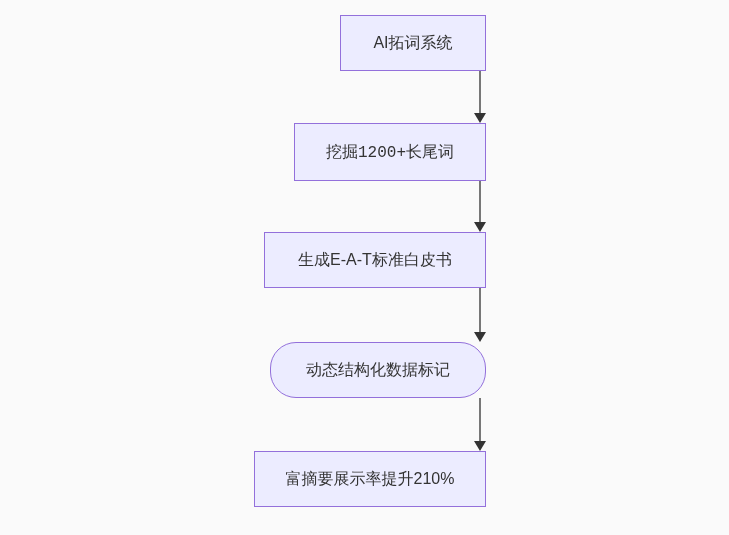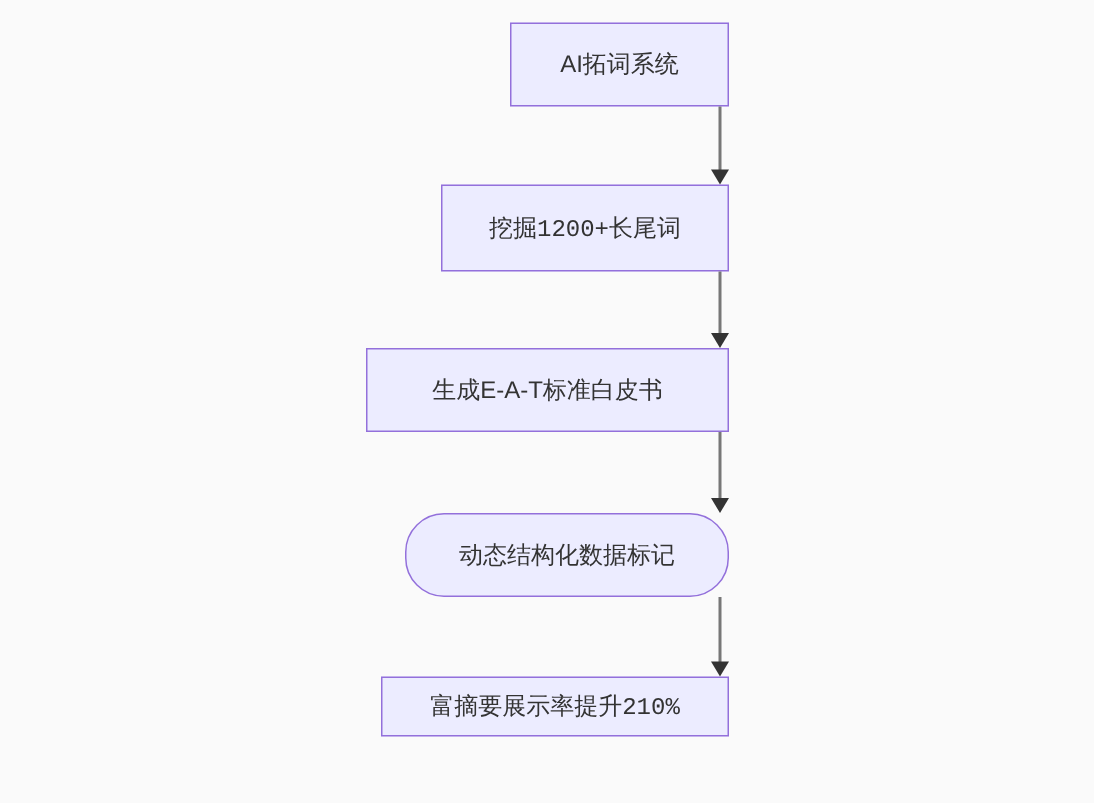--- a/index.html
+++ b/index.html
@@ -32,23 +32,23 @@
     color: #333333;
     font-size: 16px;
     display: flex;
     align-items: center;
     justify-content: center;
     text-align: center;
     flex: none;
   }
   .n1 { width: 146px; height: 56px; }
   .n2 { width: 192px; height: 58px; font-family: Liberation Mono, monospace; }
-  .n3 { width: 242px; height: 56px; }
+  .n3 { width: 222px; height: 56px; }
   .n4 { width: 216px; height: 56px; border-radius: 26px; }
-  .n5 { width: 232px; height: 40px; font-family: Liberation Mono, monospace; }
+  .n5 { width: 232px; height: 56px; }
   .connector {
     position: relative;
     width: 13px;
     flex: none;
   }
   .c1 { height: 52px; }
   .c2 { height: 51px; }
   .c3 { height: 54px; }
   .c4 { height: 53px; }
   .connector .line {

